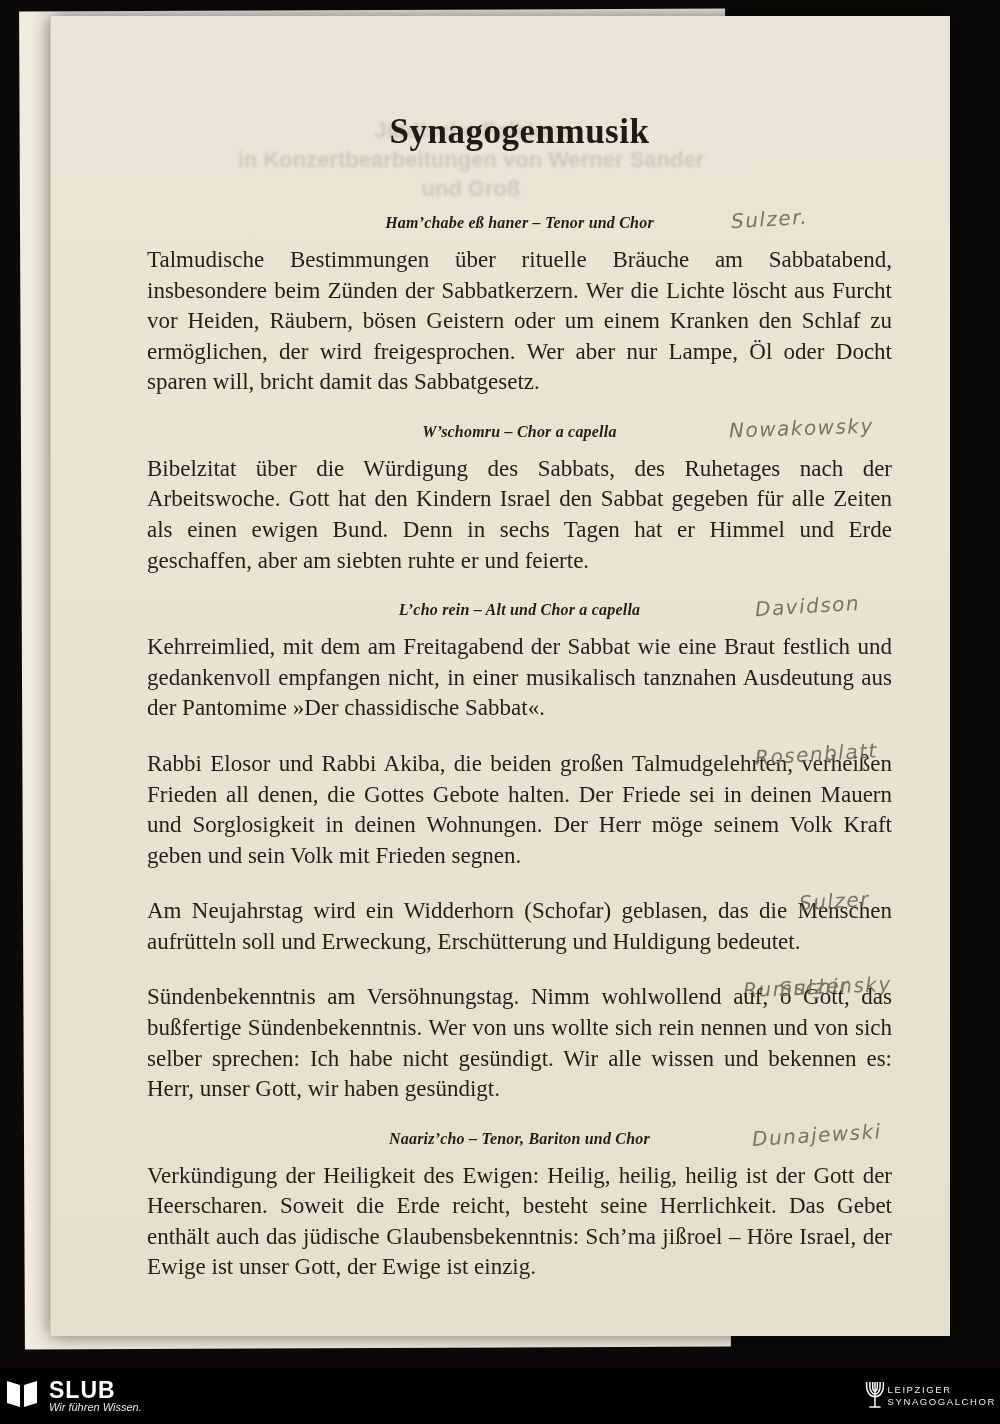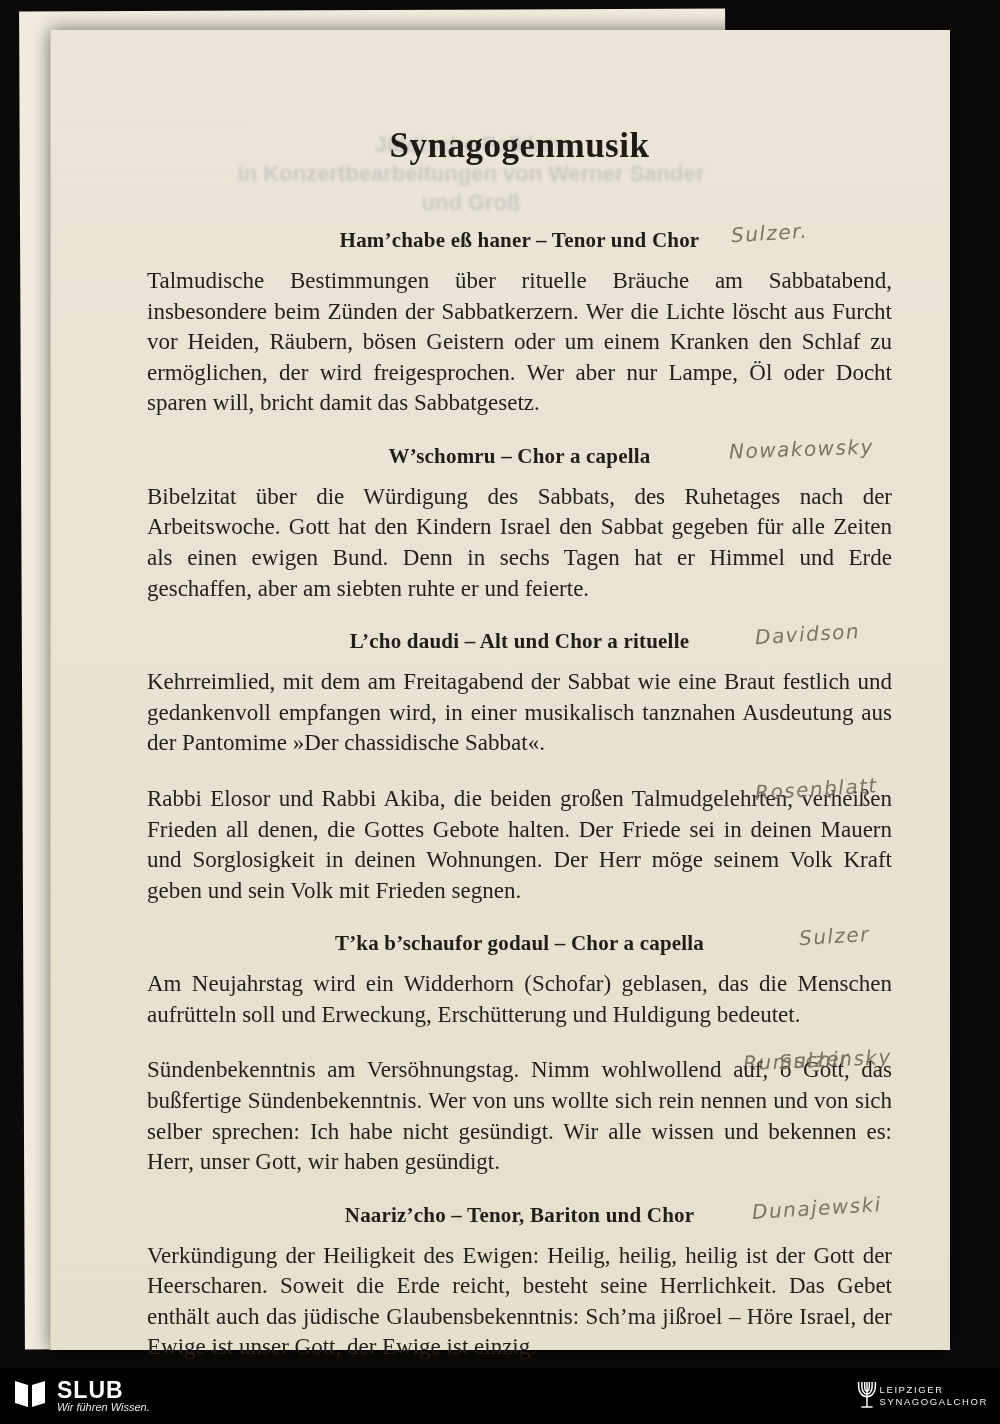--- a/index.html
+++ b/index.html
@@ -4,58 +4,58 @@
 <style>
   html,body{margin:0;padding:0;background:#0b0a08;}
   body{width:1000px;height:1424px;position:relative;overflow:hidden;
        font-family:"Liberation Serif", serif;}
 
   .scan{position:absolute;inset:0;}
 
   .under-sheet{position:absolute;left:22px;top:10px;width:706px;height:1338px;
     background:#f1ecdd;transform:rotate(-0.25deg);}
 
-  .page{position:absolute;left:50px;top:30px;width:900px;height:1320px;
+  .page{position:absolute;left:50px;top:16px;width:900px;height:1320px;
     background:linear-gradient(180deg,#eae5d6 0%,#e8e2d2 55%,#e5dfcd 100%);
     border-left:1px solid #cfc9b6;
     box-shadow:0 0 18px rgba(0,0,0,.55);
     box-sizing:border-box;
     padding:96px 58px 0 96px;}
 
   .ghost{position:absolute;left:90px;top:100px;width:660px;text-align:center;
     font-family:"Liberation Sans", sans-serif;font-weight:bold;
     color:#8f8e96;opacity:.32;filter:blur(1.6px);line-height:29px;font-size:22px;
     pointer-events:none;}
 
   .title{text-align:center;font-size:35px;font-weight:bold;color:#1f1b14;
     margin:0 0 62px 0;letter-spacing:.5px;position:relative;}
 
   .section{position:relative;}
   .head-row{position:relative;text-align:center;margin-bottom:13px;}
-  .head{font-size:21px;font-weight:bold;color:#221e17;
+  .head{font-size:16px;font-weight:bold;font-style:italic;color:#221e17;
     letter-spacing:.2px;}
   .composer{position:absolute;top:-7px;right:10px;
     font-family:"DejaVu Sans", sans-serif;font-style:italic;
     font-size:20px;color:#7b7463;letter-spacing:1.5px;
     transform:rotate(-3.5deg);white-space:nowrap;}
   .section:nth-of-type(1) .composer{right:84px;}
   .section:nth-of-type(2) .composer{right:18px;transform:rotate(-2deg);}
   .section:nth-of-type(3) .composer{right:32px;}
   .section:nth-of-type(4) .composer{right:14px;}
   .section:nth-of-type(5) .composer{right:22px;}
   .section:nth-of-type(6) .composer{right:0px;transform:rotate(-2.5deg);}
   .section:nth-of-type(7) .composer{right:42px;}
   .section:nth-of-type(8) .composer{right:10px;}
 
   .desc{font-size:23px;line-height:1.33;color:#241f18;text-align:justify;
     margin:0 0 25px 0;}
 
   .footer{position:absolute;left:0;bottom:0;width:1000px;height:56px;
     background:#000;display:flex;align-items:center;justify-content:space-between;
-    padding:0 12px;box-sizing:border-box;color:#fff;
+    padding:0 4px;box-sizing:border-box;color:#fff;
     font-family:"Liberation Sans", sans-serif;}
   .slub{display:flex;align-items:center;gap:9px;}
   .slub-text .name{font-size:23px;font-weight:bold;letter-spacing:1px;line-height:22px;}
   .slub-text .tagline{font-size:11px;color:#e8e8e8;line-height:13px;font-style:italic;}
   .choir{display:flex;align-items:center;gap:0;}
   .choir-text{font-size:9.5px;letter-spacing:1.6px;line-height:12px;color:#f0f0f0;}
 </style>
 </head>
 <body>
 
@@ -85,36 +85,35 @@
   <div class="section">
     <div class="head-row">
       <span class="head">W’schomru – Chor a capella</span>
       <span class="composer">Nowakowsky</span>
     </div>
     <p class="desc">Bibelzitat über die Würdigung des Sabbats, des Ruhetages nach der Arbeitswoche. Gott hat den Kindern Israel den Sabbat gegeben für alle Zeiten als einen ewigen Bund. Denn in sechs Tagen hat er Himmel und Erde geschaffen, aber am siebten ruhte er und feierte.</p>
   </div>
 
   <div class="section">
     <div class="head-row">
-      <span class="head">L’cho daudi – Alt und Chor a rituelle</span>
+      <span class="head">L’cho rein – Alt und Chor a capella</span>
       <span class="composer">Davidson</span>
     </div>
-    <p class="desc">Kehrreimlied, mit dem am Freitagabend der Sabbat wie eine Braut festlich und gedankenvoll empfangen wird, in einer musikalisch tanznahen Ausdeutung aus der Pantomime »Der chassidische Sabbat«.</p>
+    <p class="desc">Kehrreimlied, mit dem am Freitagabend der Sabbat wie eine Braut festlich und gedankenvoll empfangen nicht, in einer musikalisch tanznahen Ausdeutung aus der Pantomime »Der chassidische Sabbat«.</p>
   </div>
 
   <div class="section">
     <div class="head-row">
       <span class="composer">Rosenblatt</span>
     </div>
     <p class="desc">Rabbi Elosor und Rabbi Akiba, die beiden großen Talmudgelehrten, verheißen Frieden all denen, die Gottes Gebote halten. Der Friede sei in deinen Mauern und Sorglosigkeit in deinen Wohnungen. Der Herr möge seinem Volk Kraft geben und sein Volk mit Frieden segnen.</p>
   </div>
 
   <div class="section">
     <div class="head-row">
-      <span class="head">T’ka b’schaufor godaul – Chor a capella</span>
       <span class="composer">Sulzer</span>
     </div>
     <p class="desc">Am Neujahrstag wird ein Widderhorn (Schofar) geblasen, das die Menschen aufrütteln soll und Erweckung, Erschütterung und Huldigung bedeutet.</p>
   </div>
 
   <div class="section">
     <div class="head-row">
       <span class="composer">Rumschinsky</span>
     </div>
   </div>

